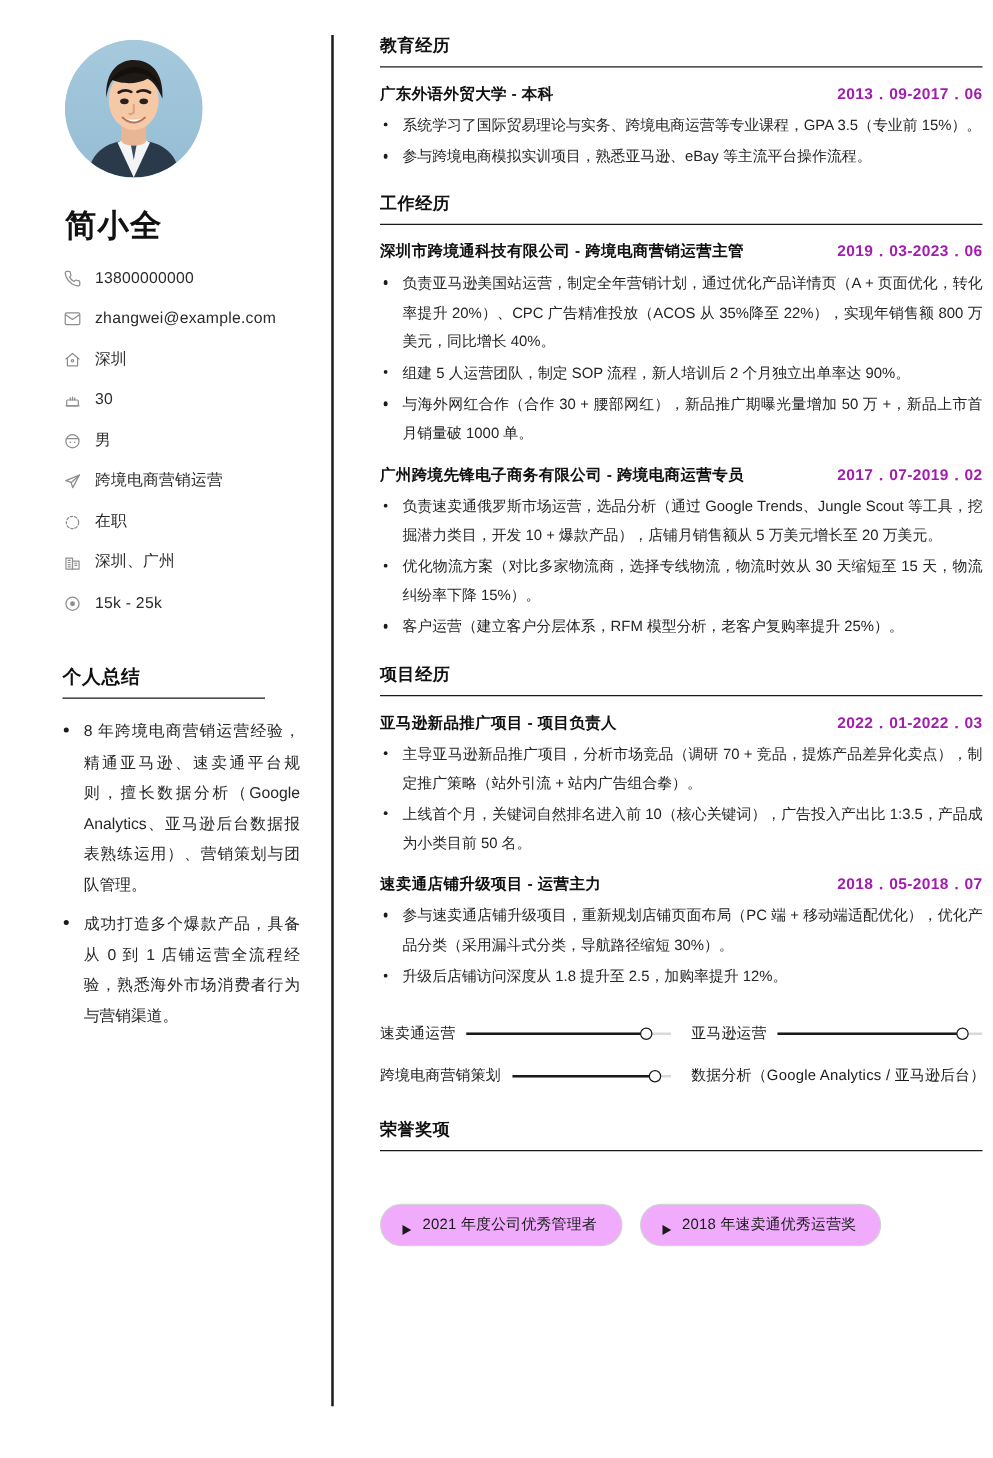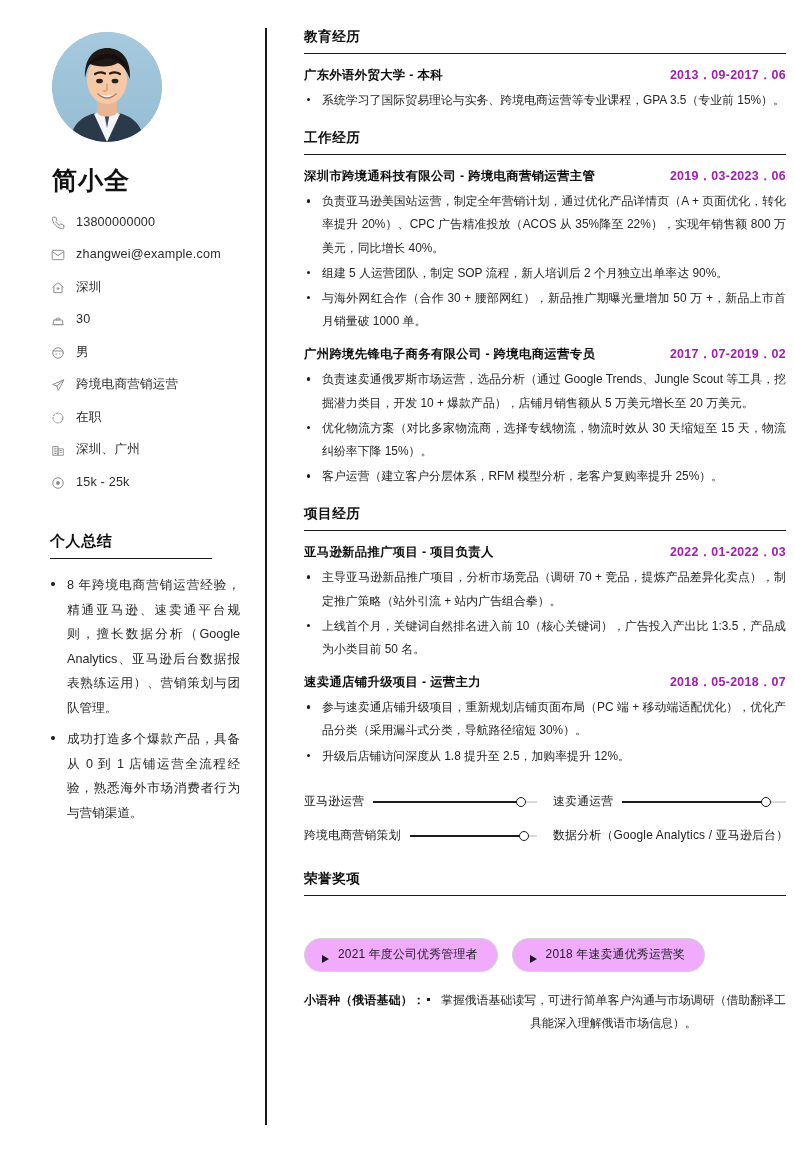--- a/index.html
+++ b/index.html
@@ -445,20 +445,21 @@
 
     <section class="section">
       <div class="section-title">教育经历</div>
       <div class="entry">
         <div class="entry-head">
           <span class="entry-title">广东外语外贸大学 - 本科</span>
           <span class="entry-date">2013．09-2017．06</span>
         </div>
         <div class="bullets">
           <p class="bullet">系统学习了国际贸易理论与实务、跨境电商运营等专业课程，GPA 3.5（专业前 15%）。</p>
+          <p class="bullet">参与跨境电商模拟实训项目，熟悉亚马逊、eBay 等主流平台操作流程。</p>
         </div>
       </div>
     </section>
 
     <section class="section">
       <div class="section-title">工作经历</div>
 
       <div class="entry">
         <div class="entry-head">
           <span class="entry-title">深圳市跨境通科技有限公司 - 跨境电商营销运营主管</span>
@@ -505,40 +506,40 @@
         </div>
         <div class="bullets">
           <p class="bullet">参与速卖通店铺升级项目，重新规划店铺页面布局（PC 端 + 移动端适配优化），优化产品分类（采用漏斗式分类，导航路径缩短 30%）。</p>
           <p class="bullet">升级后店铺访问深度从 1.8 提升至 2.5，加购率提升 12%。</p>
         </div>
       </div>
     </section>
 
     <section class="section">
       <div class="skills-grid">
+
+        <div class="skill-row">
+          <span class="skill-label">速卖通运营</span>
+          <span class="skill-slider">
+            <span class="skill-track"></span>
+            <span class="skill-fill" style="width: 88%;"></span>
+            <span class="skill-knob" style="left: 88%;"></span>
+          </span>
+        </div>
 
         <div class="skill-row">
           <span class="skill-label">亚马逊运营</span>
           <span class="skill-slider">
             <span class="skill-track"></span>
             <span class="skill-fill" style="width: 90%;"></span>
             <span class="skill-knob" style="left: 90%;"></span>
           </span>
         </div>
 
         <div class="skill-row">
-          <span class="skill-label">速卖通运营</span>
-          <span class="skill-slider">
-            <span class="skill-track"></span>
-            <span class="skill-fill" style="width: 88%;"></span>
-            <span class="skill-knob" style="left: 88%;"></span>
-          </span>
-        </div>
-
-        <div class="skill-row">
           <span class="skill-label">跨境电商营销策划</span>
           <span class="skill-slider">
             <span class="skill-track"></span>
             <span class="skill-fill" style="width: 90%;"></span>
             <span class="skill-knob" style="left: 90%;"></span>
           </span>
         </div>
 
         <div class="skill-row">
           <span class="skill-label">数据分析（Google Analytics / 亚马逊后台）</span>
@@ -556,20 +557,16 @@
           <span class="award-label">2021 年度公司优秀管理者</span>
         </div>
         <div class="award-chip">
           <span class="tri"></span>
           <span class="award-label">2018 年速卖通优秀运营奖</span>
         </div>
       </div>
     </section>
 
     <section class="section">
-      <div class="other-row">
-        <span class="other-label">小语种（俄语基础）：</span>
-        <span class="other-body">掌握俄语基础读写，可进行简单客户沟通与市场调研（借助翻译工具能深入理解俄语市场信息）。</span>
-      </div>
     </section>
 
   </main>
 </div>
 
 </body></html>

